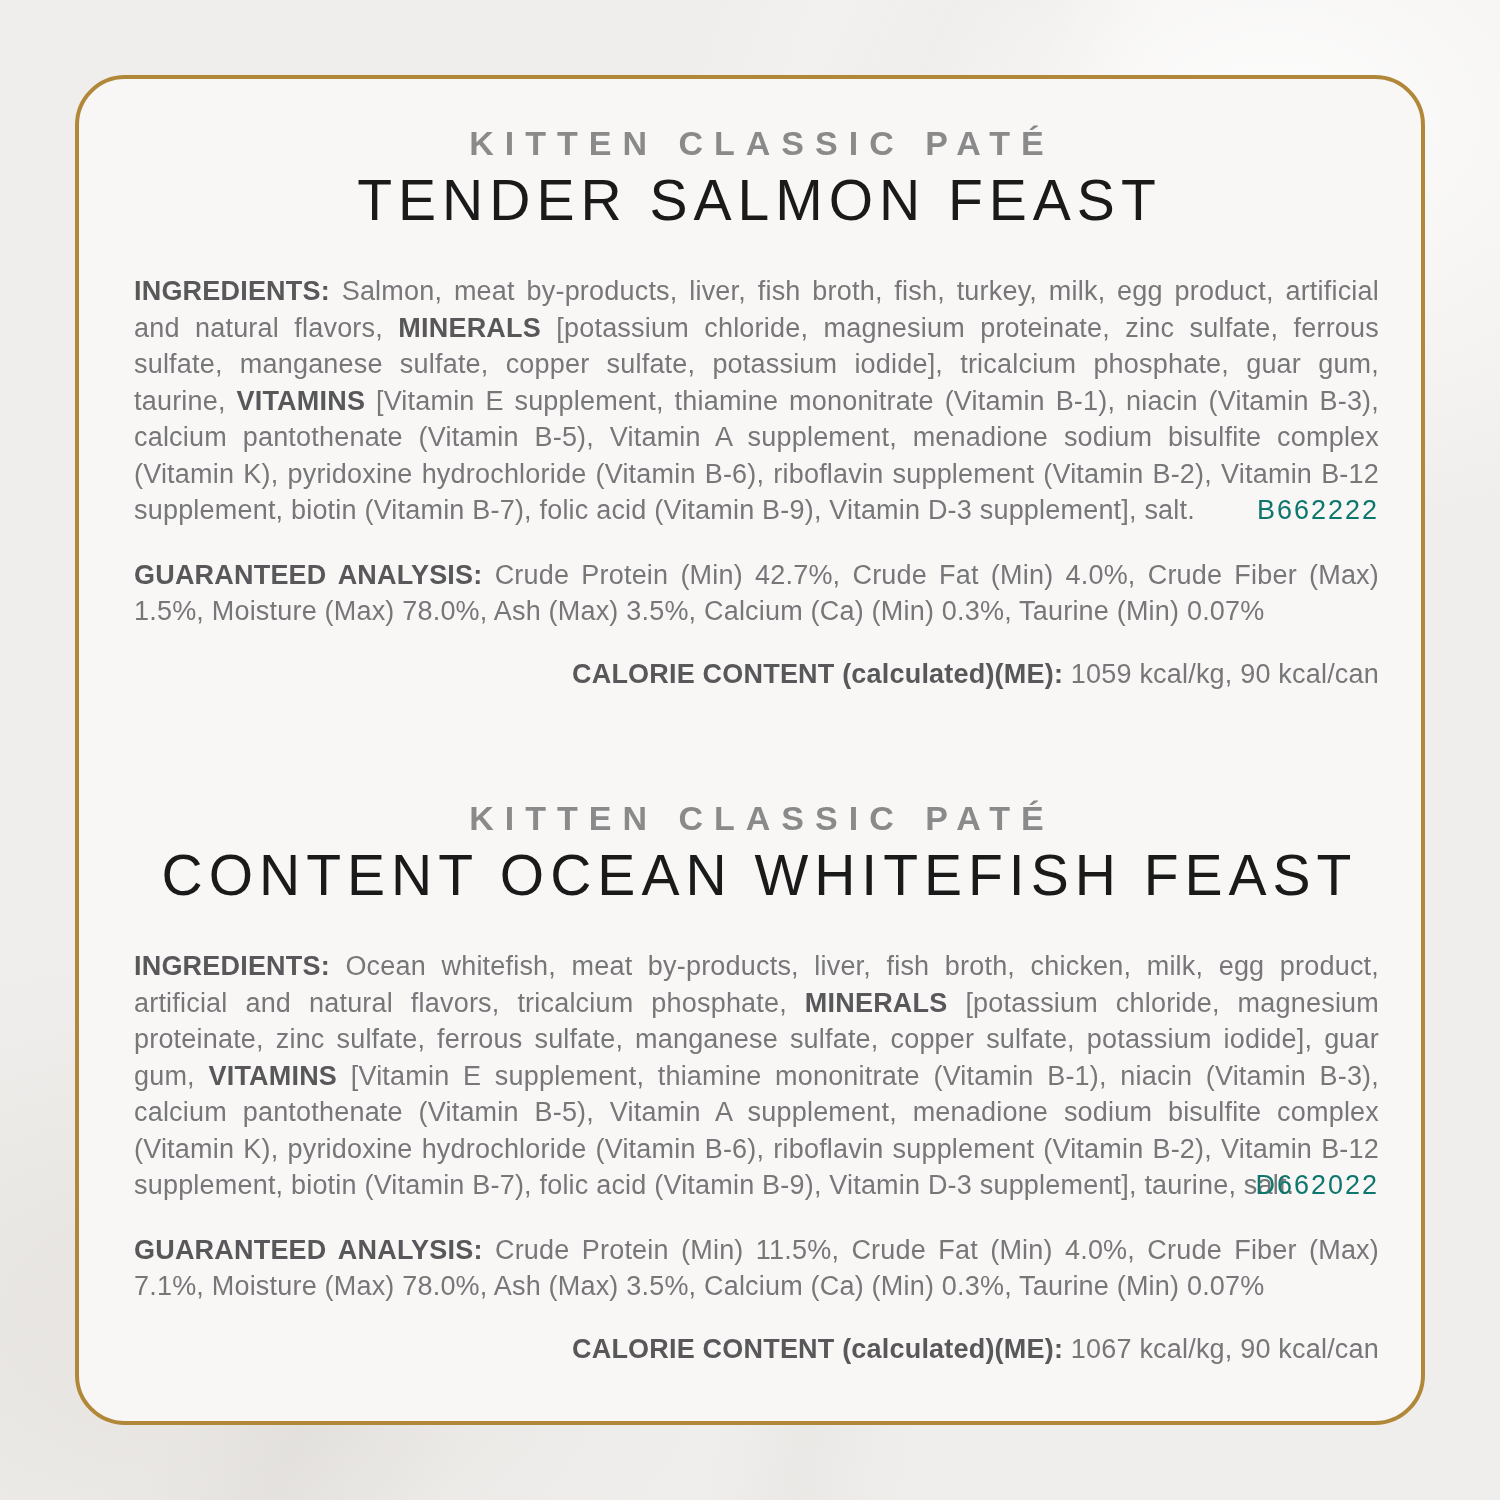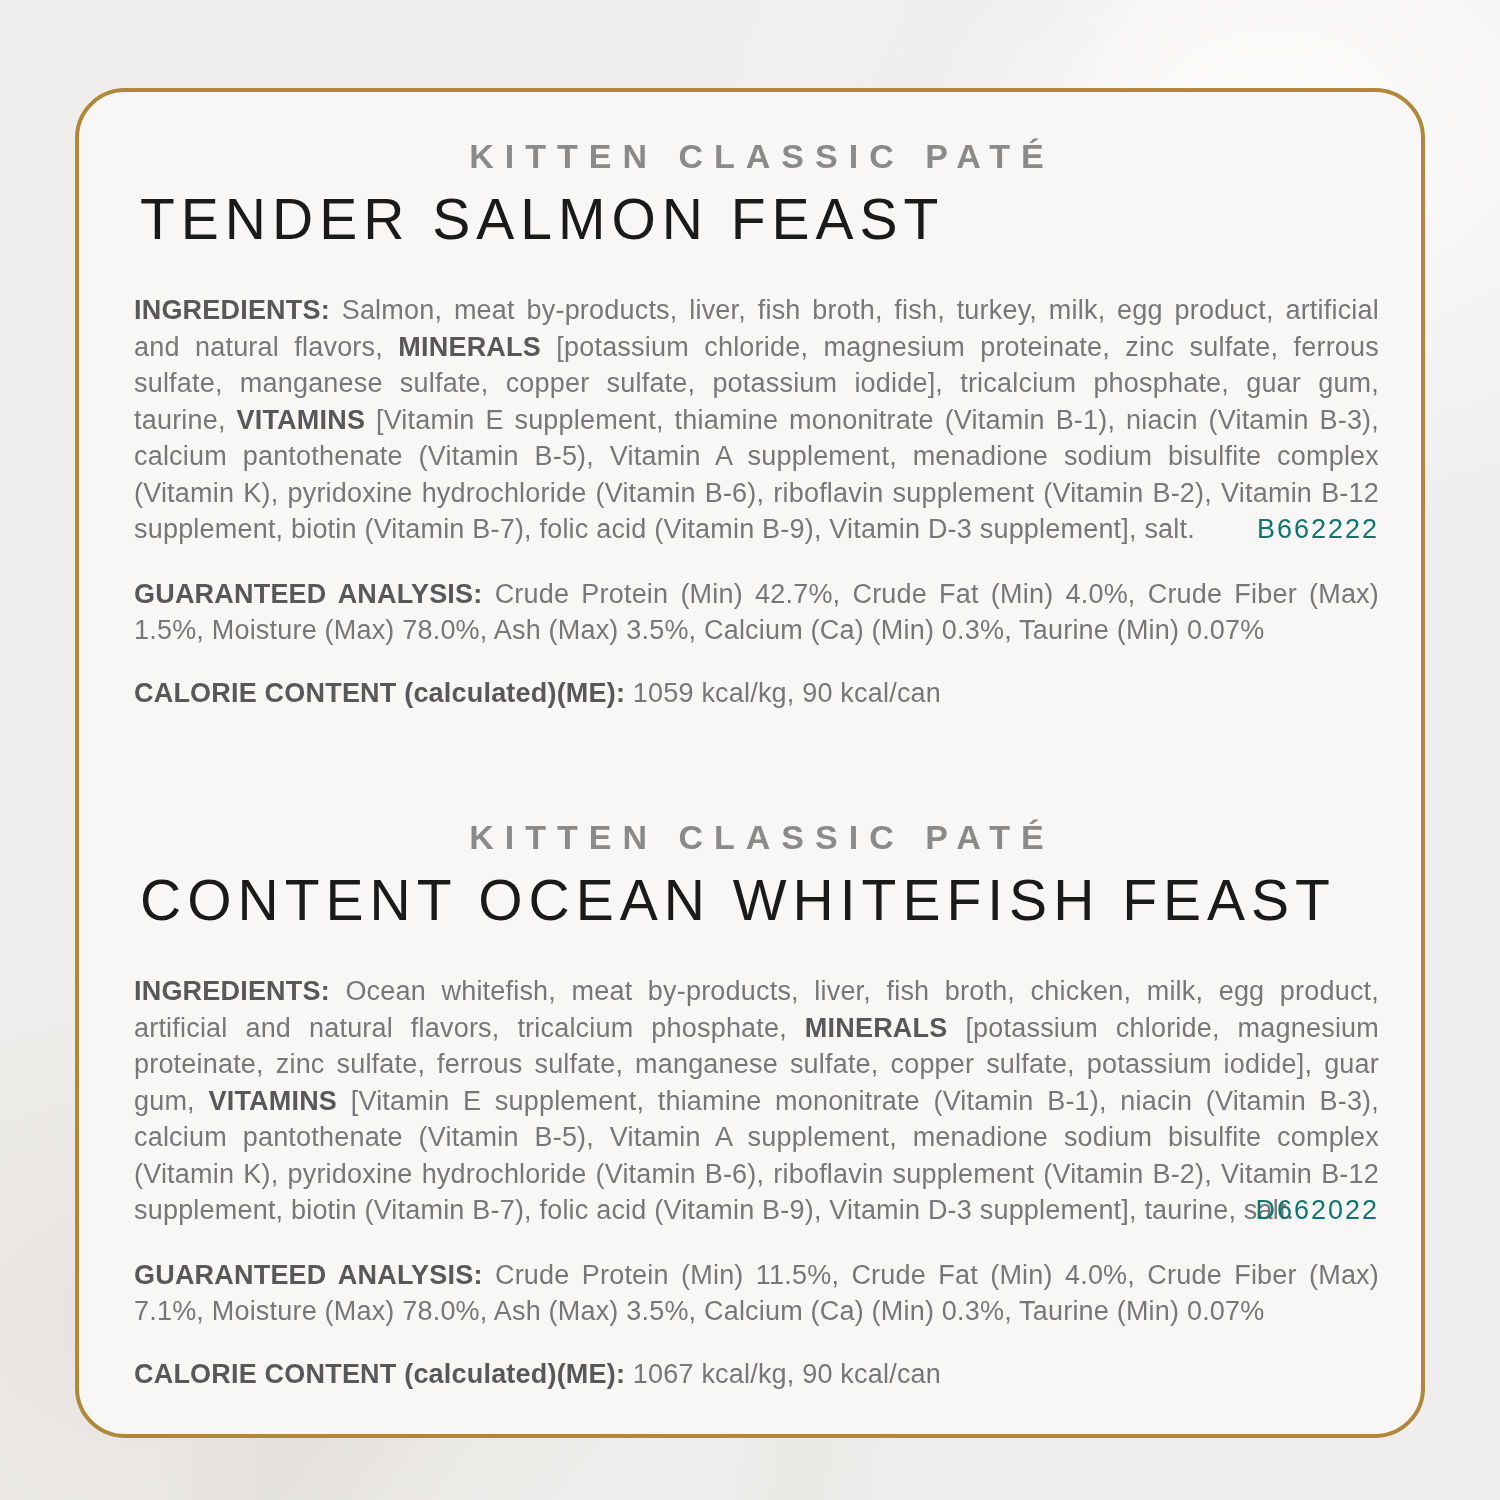--- a/index.html
+++ b/index.html
@@ -10,40 +10,41 @@
       radial-gradient(ellipse 900px 600px at 12% 88%, rgba(209,205,200,0.35), transparent 60%),
       radial-gradient(ellipse 1000px 700px at 85% 8%, rgba(255,255,255,0.85), transparent 60%),
       linear-gradient(115deg, transparent 38%, rgba(203,200,196,0.22) 44%, transparent 52%),
       linear-gradient(100deg, transparent 55%, rgba(210,207,203,0.18) 60%, transparent 66%),
       #f0eeec;
     overflow: hidden;
     position: relative;
   }
   .label-card {
     position: absolute;
-    left: 75px; top: 88px;
+    left: 75px; top: 75px;
     width: 1350px; height: 1350px;
     border: 4px solid #b1883a;
     border-radius: 50px;
     background: #f8f7f5;
     padding: 0 42px 0 55px;
     overflow: hidden;
   }
   .eyebrow {
     margin-top: 44px;
     text-align: center;
     font-size: 34px;
     line-height: 40px;
     font-weight: 700;
     letter-spacing: 11px;
     text-indent: 11px;
     color: #8a8a8a;
   }
   .product-title {
-    margin-top: 12px;
+    margin-top: 6px;
+    text-align: center;
     font-size: 57px;
     line-height: 62px;
     font-weight: 400;
     letter-spacing: 6px;
     text-indent: 6px;
     color: #1a1a1a;
     white-space: nowrap;
   }
   .body-par {
     font-size: 27px;
@@ -52,21 +53,21 @@
     color: #77777a;
     text-align: justify;
     position: relative;
   }
   .body-par b, .body-par .lbl {
     font-weight: 700;
     color: #58585a;
   }
   .ingredients { margin-top: 42px; }
   .analysis    { margin-top: 28px; }
-  .calories    { margin-top: 26px; text-align: left; }
+  .calories    { margin-top: 26px; text-align: right; }
   .section-2   { margin-top: 0; }
   .section-2 .eyebrow { margin-top: 106px; }
   .batch-code {
     position: absolute;
     right: 0; bottom: 0;
     color: #0f766e;
     font-weight: 400;
     letter-spacing: 2px;
   }
 </style>

